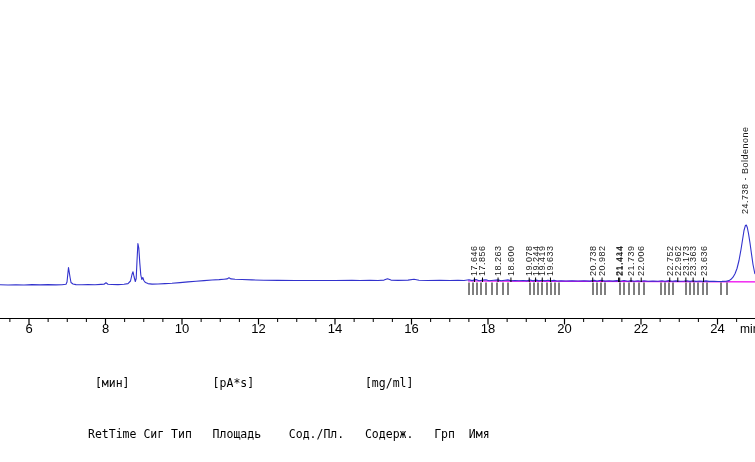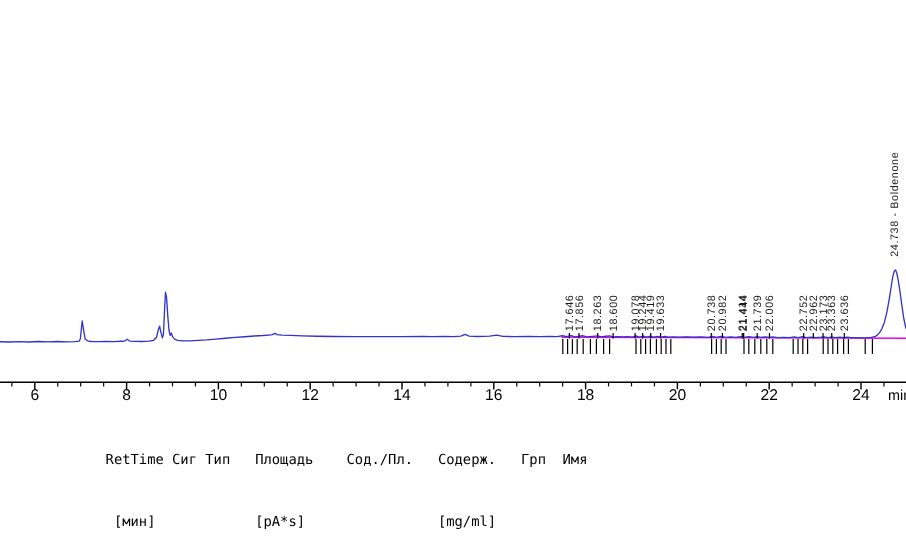--- a/index.html
+++ b/index.html
@@ -144,21 +144,21 @@
       <line x1="564.5" y1="318.5" x2="564.5" y2="324.5" stroke="#000000" stroke-width="1.2"></line>
       <text x="564.5" y="333" text-anchor="middle" font-size="13" fill="#000000">20</text>
       <line x1="641" y1="318.5" x2="641" y2="324.5" stroke="#000000" stroke-width="1.2"></line>
       <text x="641" y="333" text-anchor="middle" font-size="13" fill="#000000">22</text>
       <line x1="717.5" y1="318.5" x2="717.5" y2="324.5" stroke="#000000" stroke-width="1.2"></line>
       <text x="717.5" y="333" text-anchor="middle" font-size="13" fill="#000000">24</text>
       <text x="740" y="333" text-anchor="start" font-size="12" fill="#000000">min</text>
     </svg>
 
   <div class="report">
+    <div class="r-line"> [мин]            [pA*s]                [mg/ml]</div>
     <div class="r-line">RetTime Сиг Тип   Площадь    Сод./Пл.   Содерж.   Грп  Имя</div>
-    <div class="r-line"> [мин]            [pA*s]                [mg/ml]</div>
     
     
     
     
   </div>
 
 </div>
 
 </body></html>

